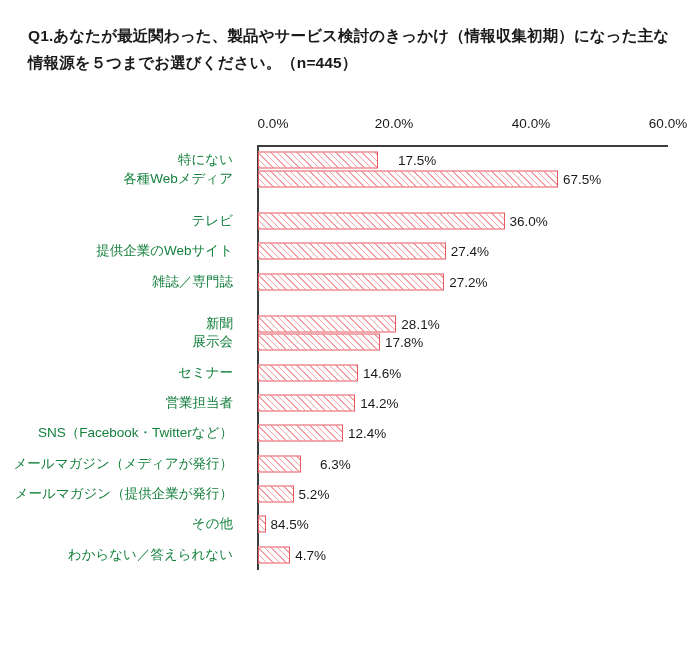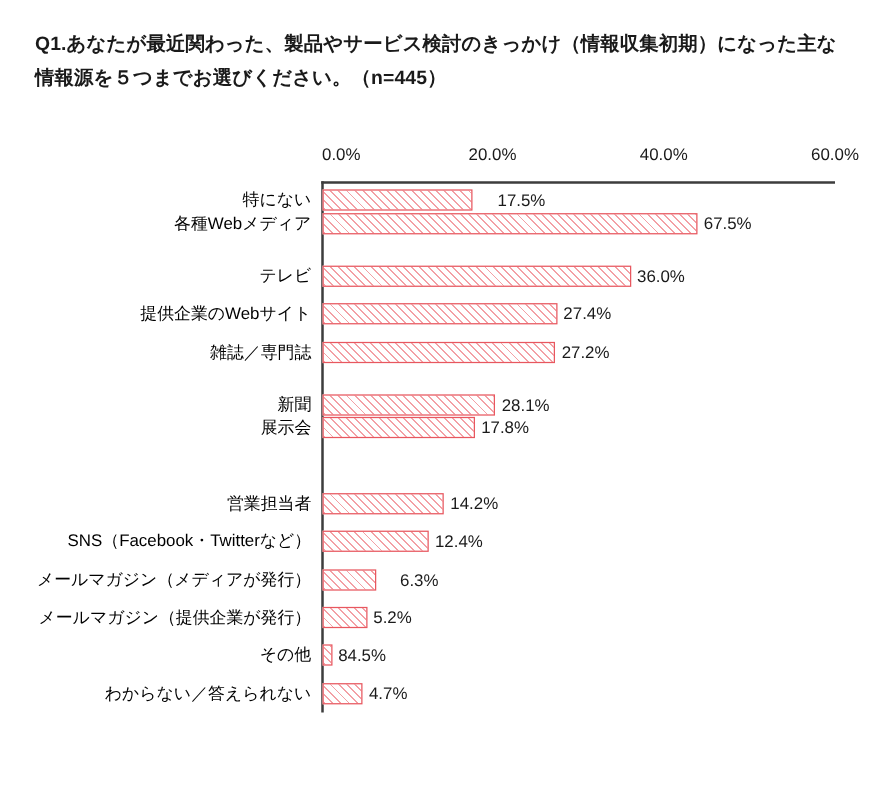--- a/index.html
+++ b/index.html
@@ -76,24 +76,24 @@
     position: absolute;
     left: 0;
     height: 30.3px;
     width: 411px;
   }
   .cat-label {
     position: absolute;
     right: 100%;
     top: 50%;
     transform: translateY(-50%);
-    margin-right: 8px;
+    margin-right: 24px;
     font-size: 13.5px;
     white-space: nowrap;
-    color: #000000;
+    color: #15803d;
     text-align: right;
   }
   .bar {
     position: absolute;
     left: 1px;
     top: 50%;
     transform: translateY(-50%);
     height: 17px;
     border: 1px solid #e8575f;
     box-sizing: border-box;
@@ -159,20 +159,25 @@
       <div class="row" style="top: 164px; height: 30.3571px; padding-left: 36px;">
         <div class="cat-label">新聞</div>
         <div class="bar" style="width: 138.37px;"></div>
         <div class="val-label" style="left: 138.37px;">28.1%</div>
       </div>
       <div class="row" style="top: 182.143px; height: 30.3571px;">
         <div class="cat-label">展示会</div>
         <div class="bar" style="width: 121.93px;"></div>
         <div class="val-label" style="left: 121.93px;">17.8%</div>
       </div>
+      <div class="row" style="top: 212.5px; height: 30.3571px;">
+        <div class="cat-label">セミナー</div>
+        <div class="bar" style="width: 100.01px;"></div>
+        <div class="val-label" style="left: 100.01px;">14.6%</div>
+      </div>
       <div class="row" style="top: 242.857px; height: 30.3571px;">
         <div class="cat-label">営業担当者</div>
         <div class="bar" style="width: 97.27px;"></div>
         <div class="val-label" style="left: 97.27px;">14.2%</div>
       </div>
       <div class="row" style="top: 273.214px; height: 30.3571px;">
         <div class="cat-label">SNS（Facebook・Twitterなど）</div>
         <div class="bar" style="width: 84.94px;"></div>
         <div class="val-label" style="left: 84.94px;">12.4%</div>
       </div>

